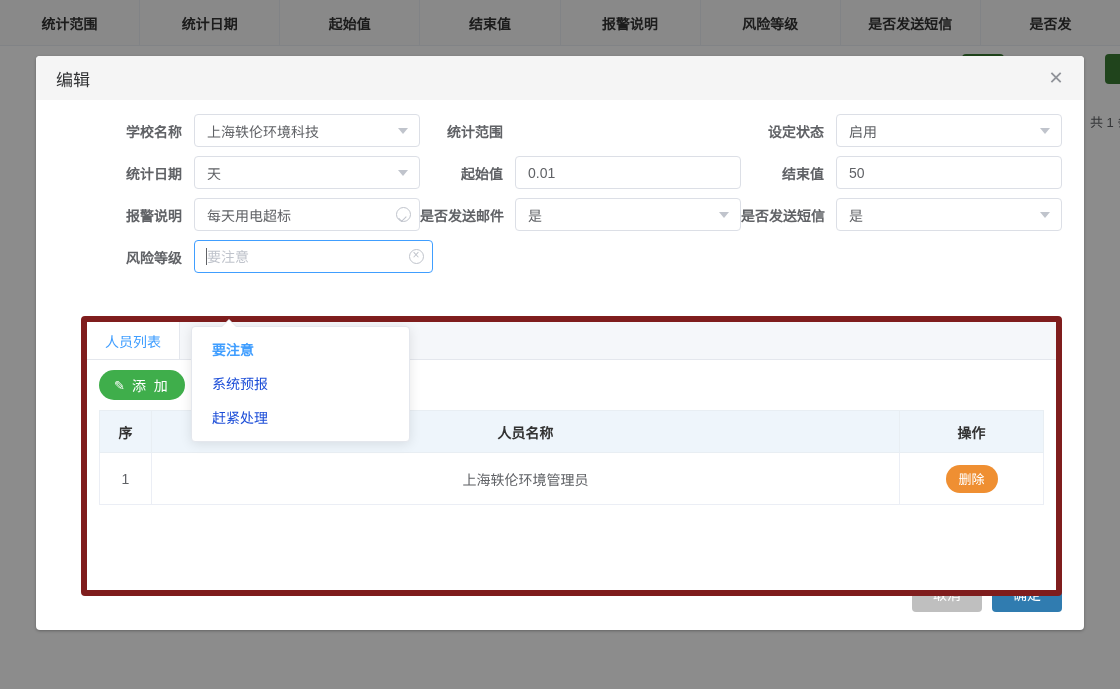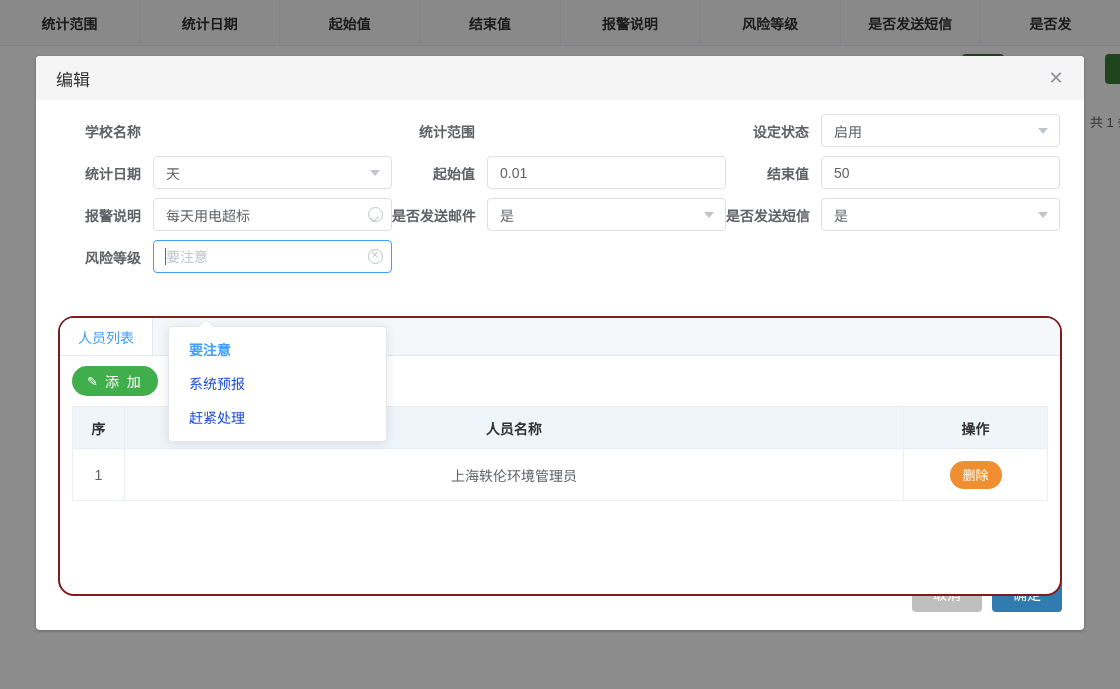--- a/index.html
+++ b/index.html
@@ -83,22 +83,23 @@
     transform: translateY(-50%);
     width: 22px; height: 22px;
     display: flex; align-items: center; justify-content: center;
     color: #909399; font-size: 18px; line-height: 1;
     cursor: pointer;
     background: none; border: none; padding: 0;
     font-family: "Liberation Sans", sans-serif;
   }
   #dialog-body {
     flex: 1 1 auto;
-    padding: 14px 22px 0 22px;
+    padding: 14px 22px 0 40px;
     position: relative;
+    margin-left: 23px;
   }
 
   
   .form-row {
     display: flex;
     margin-bottom: 9px;
   }
   .form-item {
     display: flex; align-items: center;
   }
@@ -223,22 +224,22 @@
     color: #409eff;
     font-weight: 700;
   }
 
   
   #tab-card {
     position: absolute;
     left: 22px; right: 22px;
     top: 216px;
     height: 280px;
-    border: 2px solid #7f1d1d;
-    border-radius: 16px;
+    border: 6px solid #7f1d1d;
+    border-radius: 4px;
     background: #ffffff;
     overflow: hidden;
   }
   #tab-bar {
     height: 38px;
     background: #f5f7fa;
     border-bottom: 1px solid #e4e7ed;
     display: flex; align-items: stretch;
   }
   .tab {
@@ -353,20 +354,26 @@
   <div id="dialog-header">
     <span id="dialog-title">编辑</span>
     <button id="dialog-close">✕</button>
   </div>
 
   <div id="dialog-body">
 
     <div class="form-row">
       <div class="form-item col">
         <span class="form-label">学校名称</span>
+        <div class="fld">
+          <input class="ctl" readonly="" value="上海轶伦环境科技" style="">
+          <span class="suffix-icon">
+              <span class="caret"></span>
+            </span>
+        </div>
       </div>
       <div class="form-item col">
         <span class="form-label">统计范围</span>
       </div>
       <div class="form-item col">
         <span class="form-label">设定状态</span>
         <div class="fld">
           <input class="ctl" readonly="" value="启用" style="">
           <span class="suffix-icon">
               <span class="caret"></span>

